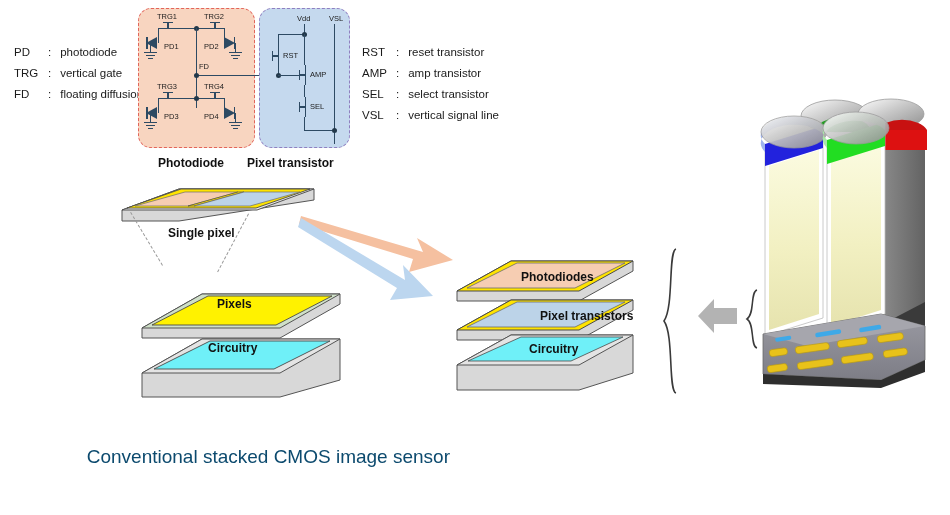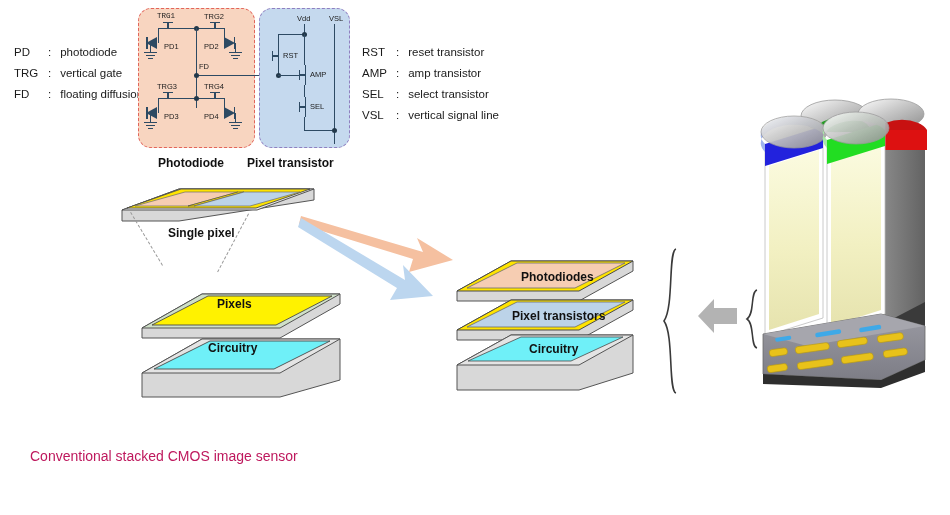--- a/index.html
+++ b/index.html
@@ -42,21 +42,21 @@
            border-bottom:6px solid transparent;}
   .pd .bar{position:absolute;width:1.6px;height:12px;background:#2d4a63;}
   .gnd{position:absolute;}
   .gnd i{position:absolute;display:block;background:#2d4a63;height:1.3px;}
 
   
   .slab{position:absolute;}
   .slab svg{display:block;overflow:visible;}
   .slab-cap{position:absolute;font-weight:bold;font-size:12px;color:#111;white-space:nowrap;}
 
-  .caption{position:absolute;text-align:left;font-size:14px;line-height:19px;color:#be185d;}
+  .caption{position:absolute;text-align:right;font-size:19px;line-height:19px;color:#0c4a6e;}
 
   .dashline{position:absolute;border-top:1.1px dashed #9a9a9a;transform-origin:0 0;height:0;}
 </style>
 </head>
 <body>
 
 <div class="abs legend" style="left:14px;top:42px;">
   <div class="row">
     <span class="key">PD</span>
     <span>:</span>
@@ -99,21 +99,21 @@
   <div class="row">
     <span class="key">VSL</span>
     <span>:</span>
     <span class="sep"></span>
     <span>vertical signal line</span>
   </div>
 </div>
 
 <div class="panel panel-pd" style="left:138px;top:8px;width:117px;height:140px;"></div>
 
-<div class="lbl-sm" style="left:157px;top:12px;font-family:Liberation Mono, monospace;">TRG1</div>
+<div class="lbl-sm" style="left:157px;top:12px;">TRG1</div>
 <div class="lbl-sm" style="left:204px;top:12px;">TRG2</div>
 <div class="fet" style="left:158px;top:22px;width:20px;height:8px;">
   <div class="gt"></div>
     <div class="st"></div>
     <div class="ch"></div>
 </div>
 <div class="fet" style="left:205px;top:22px;width:20px;height:8px;">
   <div class="gt"></div>
     <div class="st"></div>
     <div class="ch"></div>
@@ -290,21 +290,21 @@
     <polygon points="2,75 56,45 178,45 178,55 124,85 2,85" fill="#d8d8d8" stroke="#555" stroke-width="1"></polygon>
     <polygon points="2,75 56,45 178,45 124,75" fill="#ffe400" stroke="#4a4a4a" stroke-width="1"></polygon>
     <polygon points="12,72 62,47 170,47 120,72" fill="#bcd3e8" stroke="#6a6a6a" stroke-width="0.8"></polygon>
 
     <polygon points="2,110 56,80 178,80 178,118 124,135 2,135" fill="#d8d8d8" stroke="#555" stroke-width="1"></polygon>
     <polygon points="2,110 56,80 178,80 124,110" fill="#e4e4e4" stroke="#555" stroke-width="1"></polygon>
     <polygon points="13,106 66,82 168,82 116,106" fill="#6ff0f8" stroke="#4a4a4a" stroke-width="0.8"></polygon>
   </svg>
 </div>
 <div class="slab-cap" style="left:521px;top:270px;">Photodiodes</div>
-<div class="slab-cap" style="left:512px;top:309px;">Pixel transistors</div>
+<div class="slab-cap" style="left:540px;top:309px;">Pixel transistors</div>
 <div class="slab-cap" style="left:529px;top:342px;">Circuitry</div>
 
 <div class="abs" style="left:662px;top:247px;">
   <svg width="22" height="148" viewBox="0 0 22 148">
     <path d="M14 2 C6 4 12 60 2 74 C12 88 6 144 14 146" fill="none" stroke="#3a3a3a" stroke-width="1.6"></path>
   </svg>
 </div>
 <div class="abs" style="left:696px;top:296px;">
   <svg width="42" height="40" viewBox="0 0 42 40">
     <polygon points="2,20 18,3 18,12 41,12 41,28 18,28 18,37" fill="#b3b3b3"></polygon>

